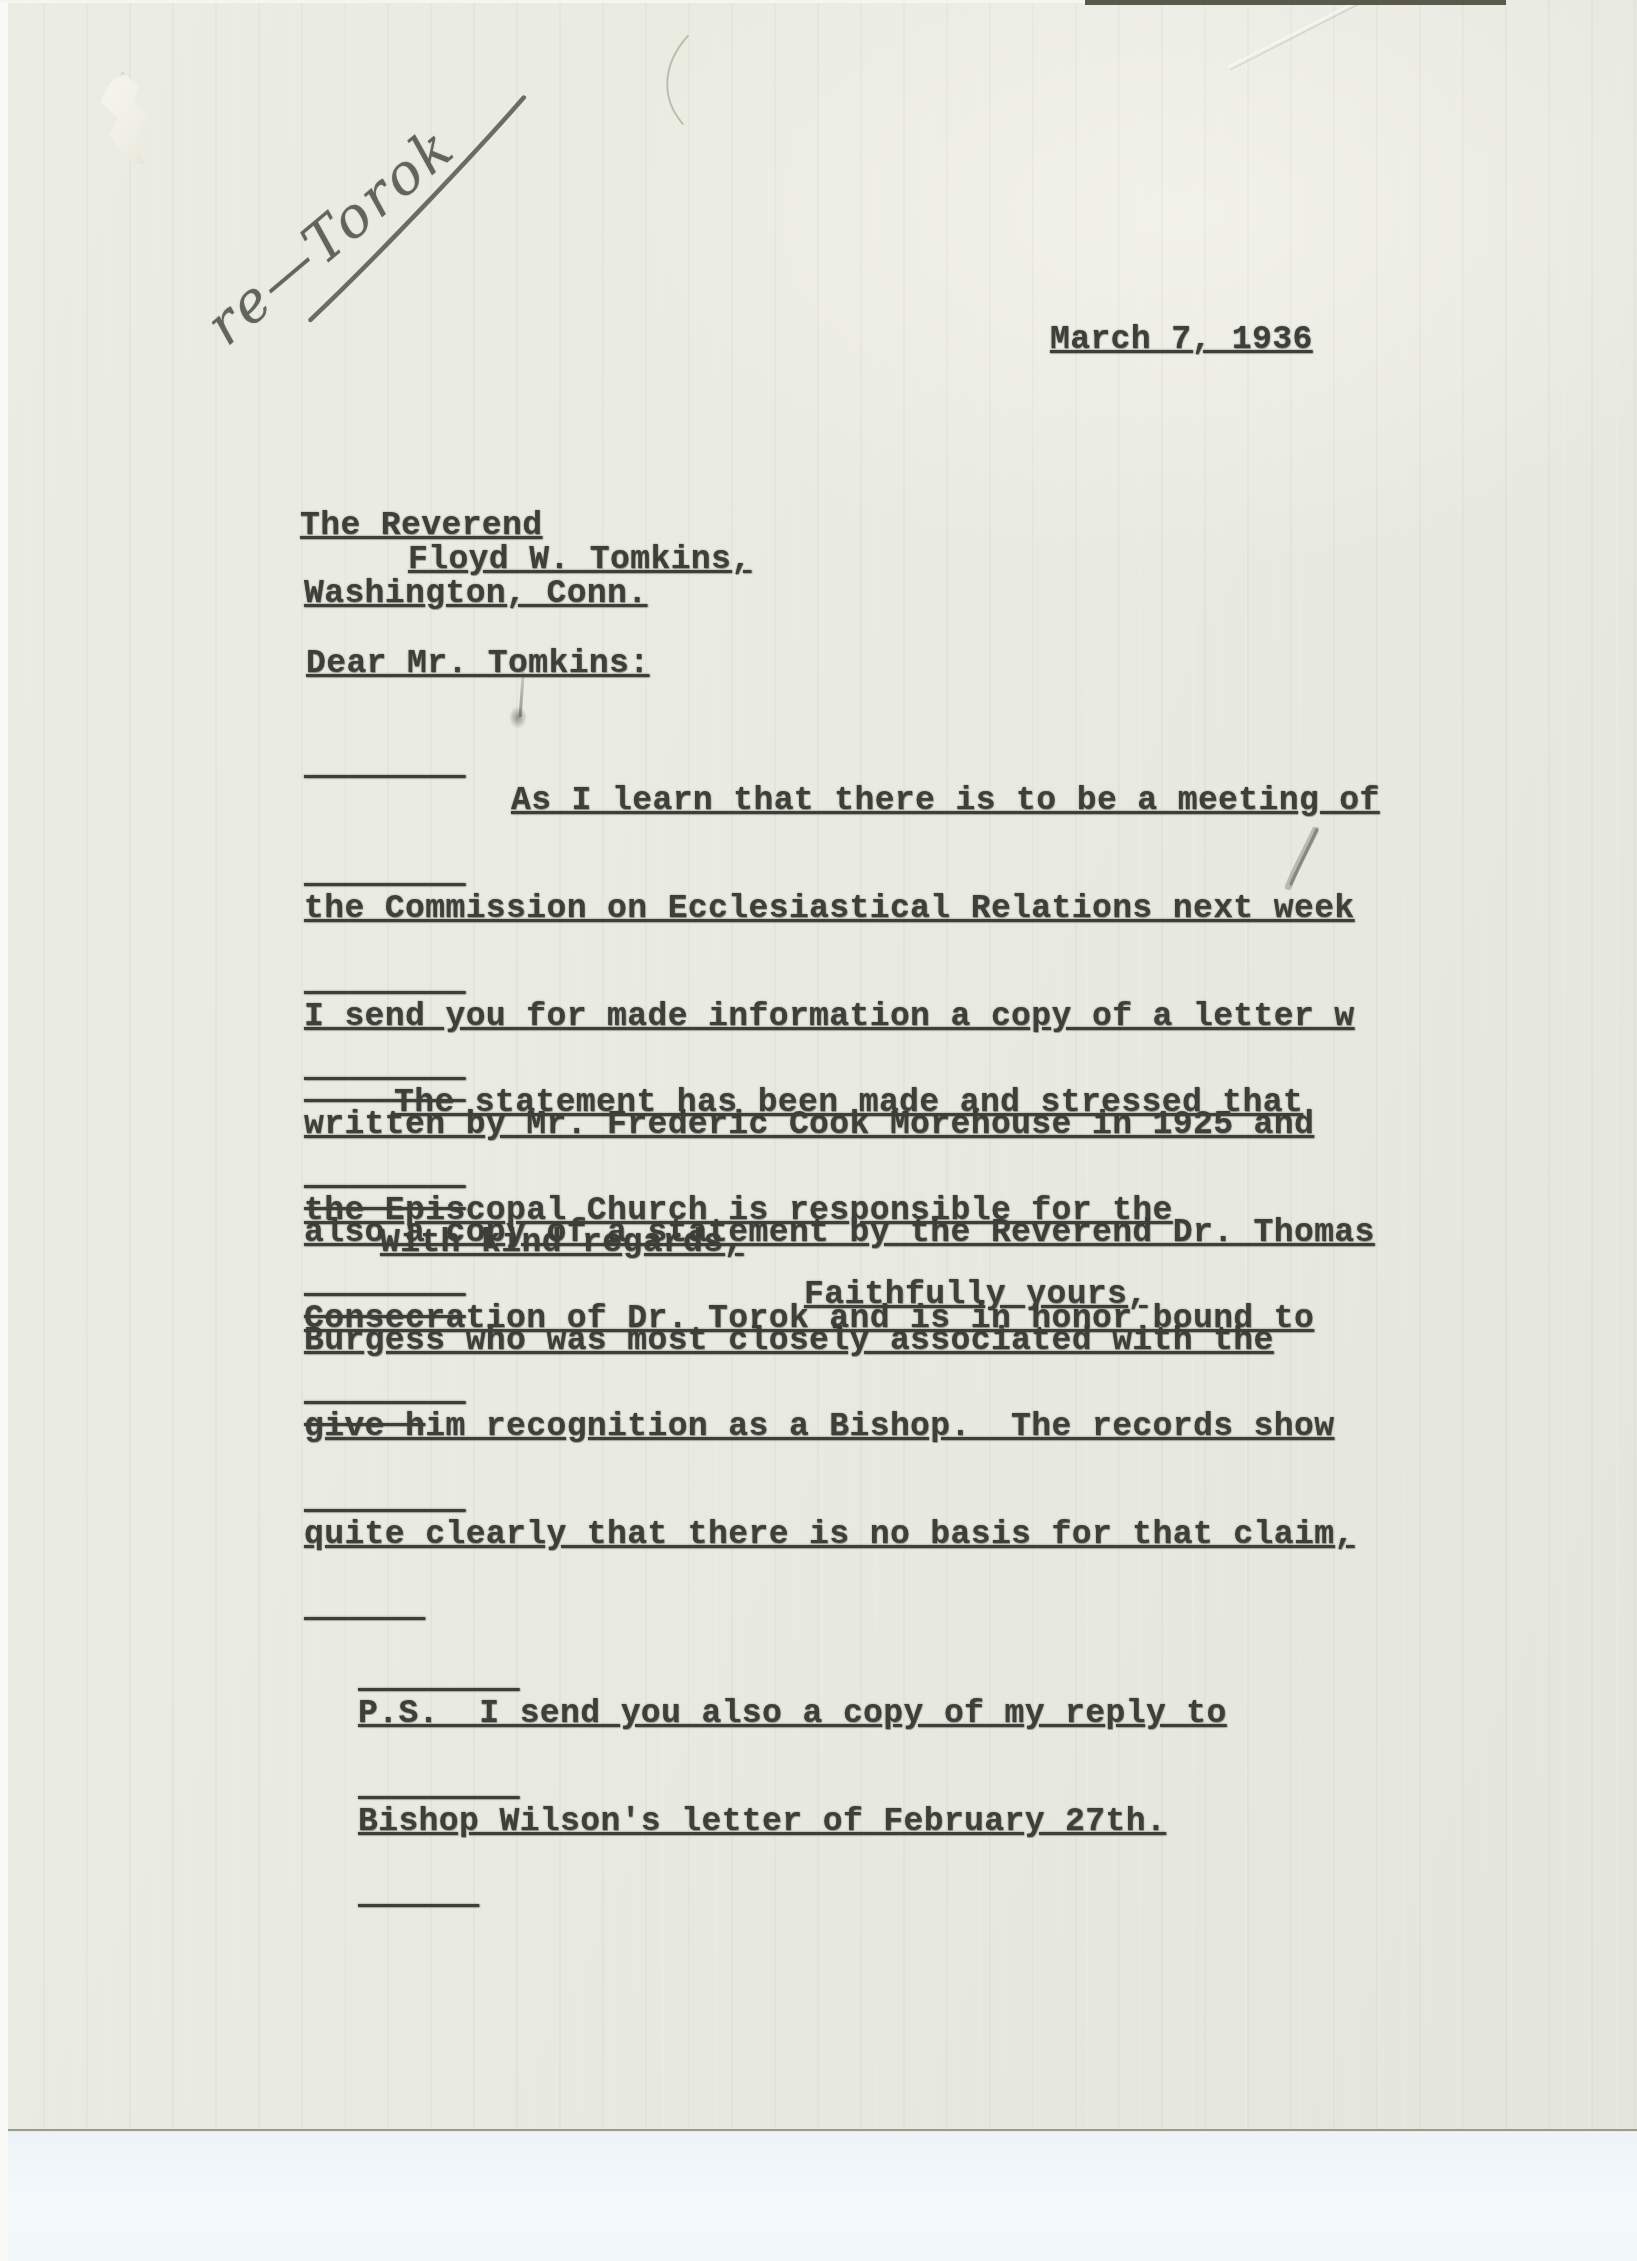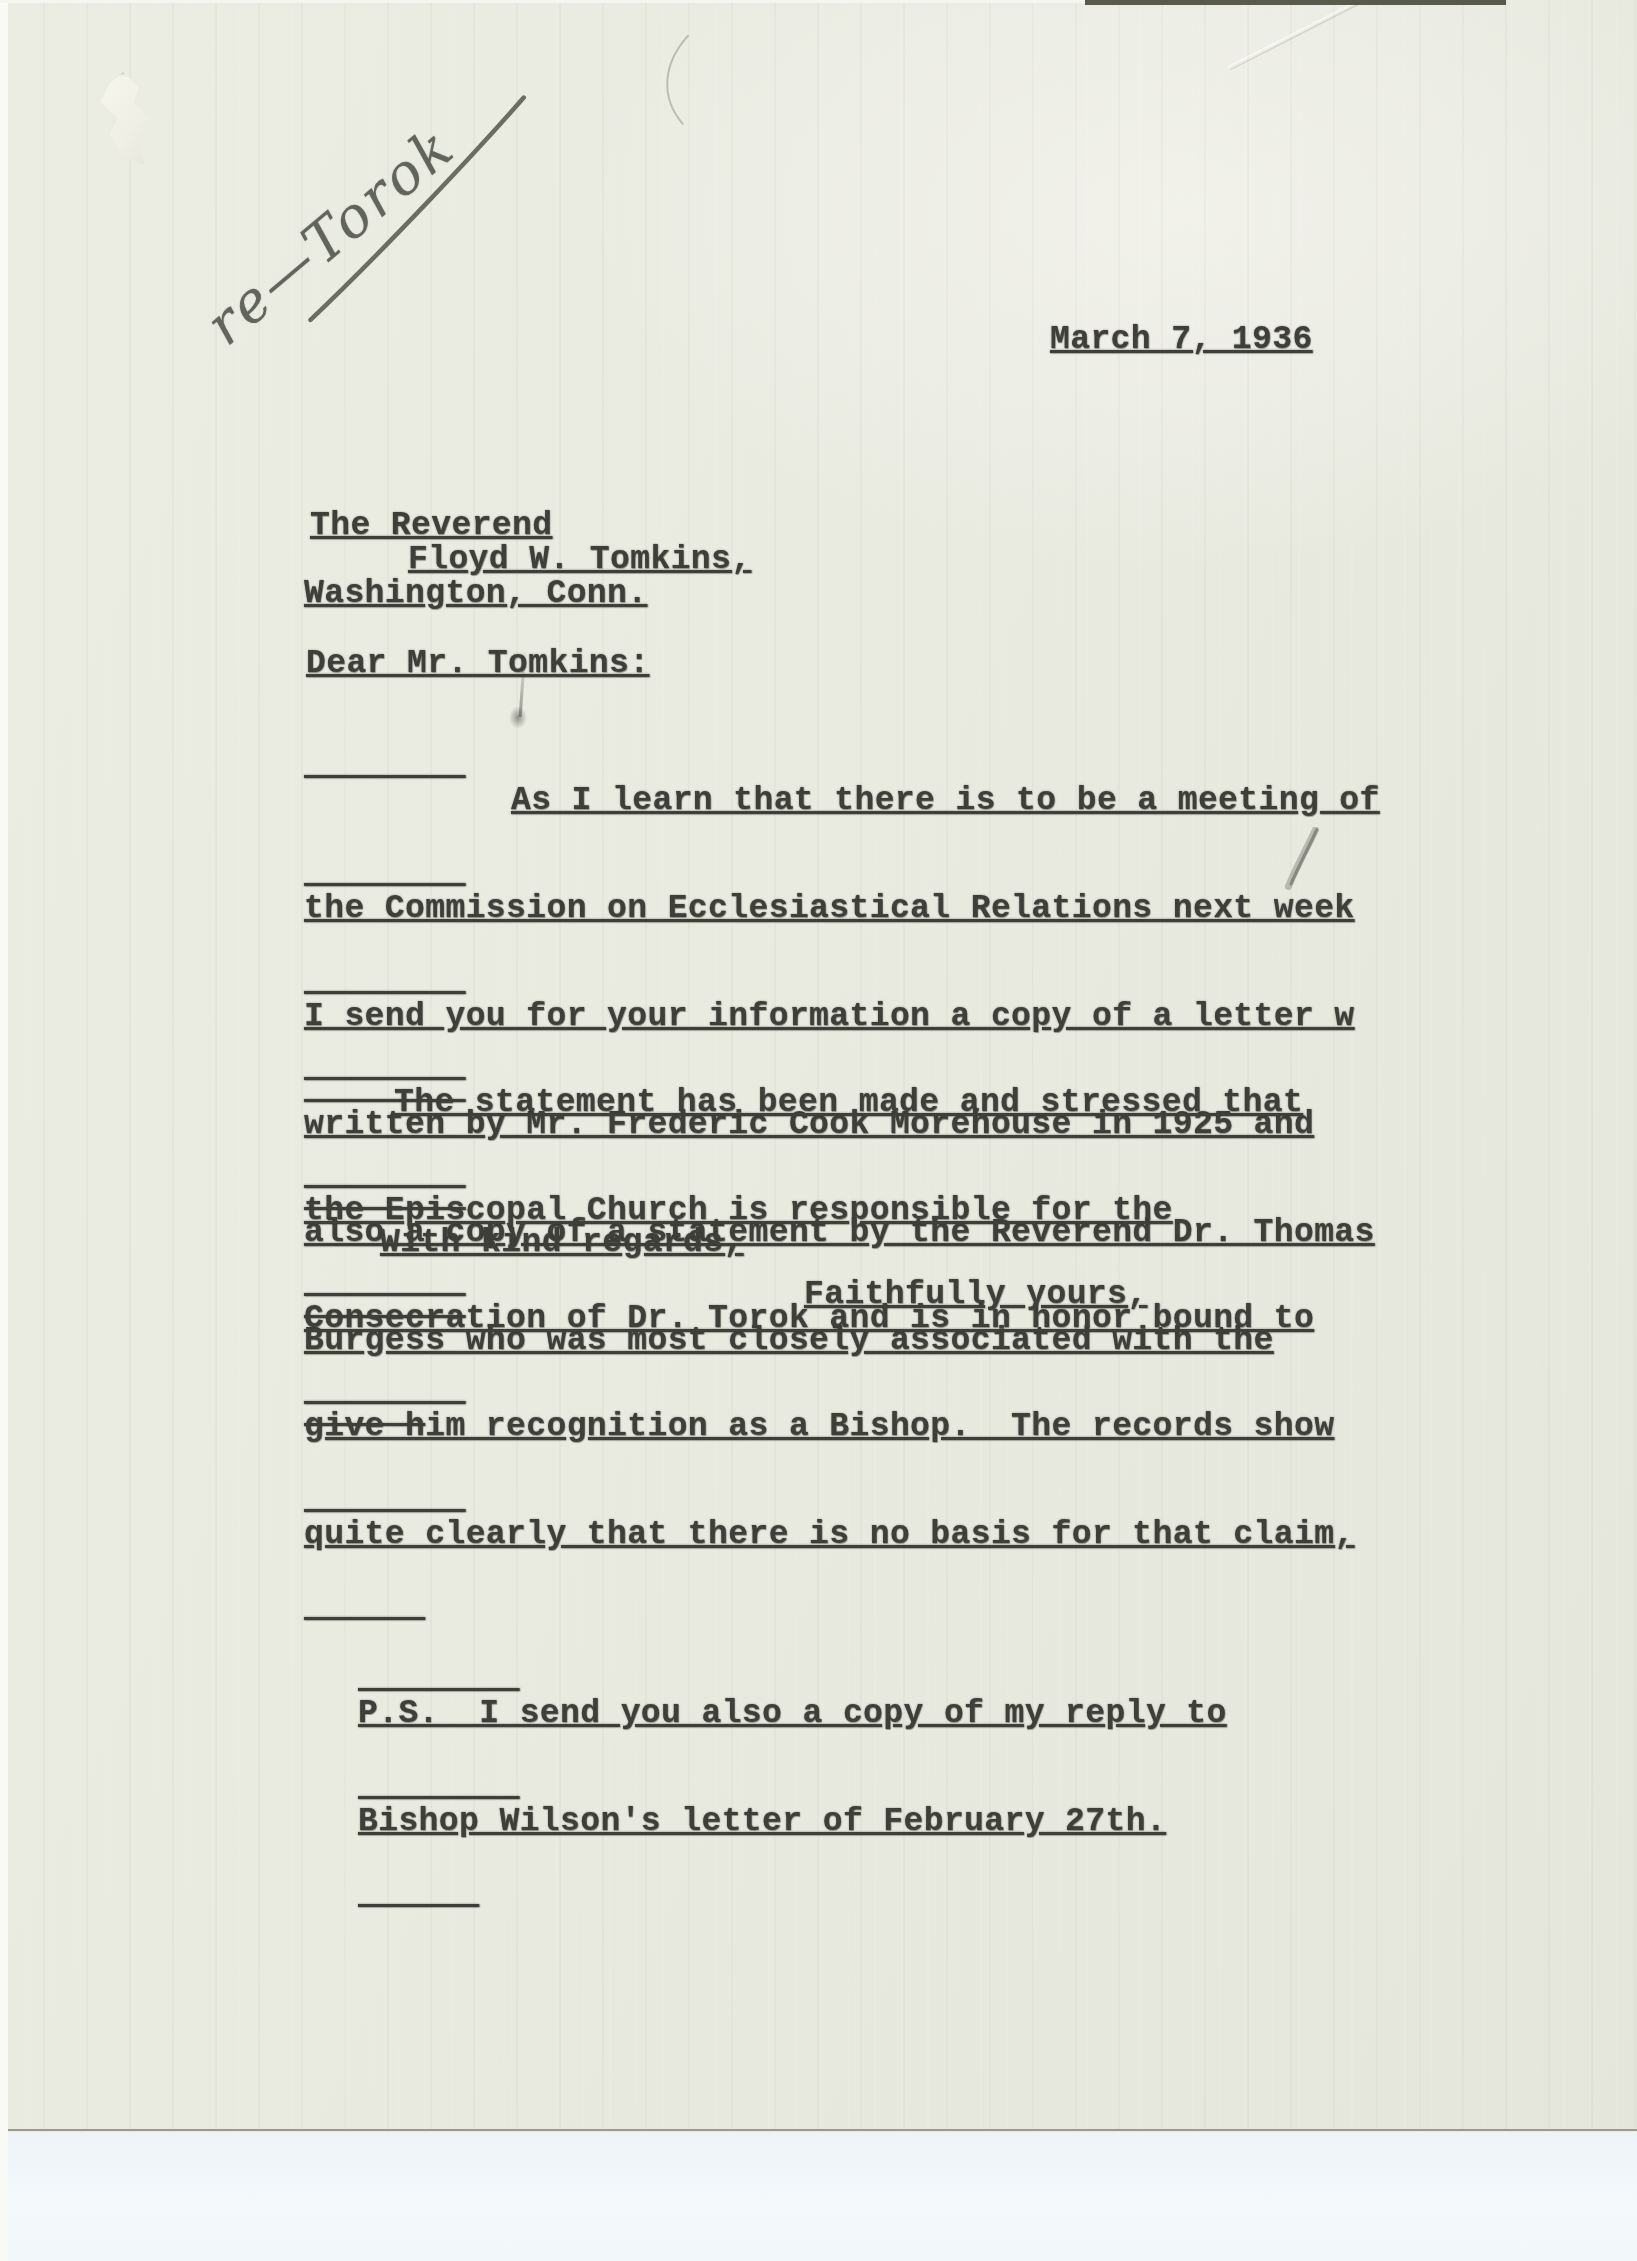--- a/index.html
+++ b/index.html
@@ -68,21 +68,21 @@
     font-weight:700;
     font-size:33px;line-height:36px;
     letter-spacing:0.4px;
     color:#3e3f39;
     text-shadow:0 0 1.9px rgba(55,57,50,.55), 0.6px 0.6px 0.6px rgba(55,57,50,.35);
     white-space:pre;
     text-decoration:underline;
   }
   .para > div{white-space:pre;height:36px;}
   .date{left:1050px;top:322px;}
-  .r1{left:310px;top:508px;}
+  .r1{left:300px;top:508px;}
   .r2{left:408px;top:542px;}
   .r3{left:304px;top:576px;}
   .salutation{left:306px;top:646px;}
   .p1{left:304px;top:711px;}
   .p1 > div:first-child{text-indent:207px;}
   .p2{left:304px;top:1013px;}
   .p2 > div:first-child{text-indent:90px;}
   .regards{left:380px;top:1225px;}
   .closing{left:804px;top:1253px;margin-top:24px;}
   .ps{left:358px;top:1624px;}
@@ -125,21 +125,21 @@
 
       <div class="line r1">The Reverend</div>
       <div class="line r2">Floyd W. Tomkins,</div>
       <div class="line r3">Washington, Conn.</div>
 
       <div class="line salutation">Dear Mr. Tomkins:</div>
 
       <div class="para p1">
         <div>As I learn that there is to be a meeting of</div>
         <div>the Commission on Ecclesiastical Relations next week</div>
-        <div>I send you for your information a copy of a letter w</div>
+        <div>I send you for made information a copy of a letter w</div>
         <div>written by Mr. Frederic Cook Morehouse in 1925 and</div>
         <div>also a copy of a statement by the Reverend Dr. Thomas</div>
         <div>Burgess who was most closely associated with the</div>
       </div>
 
       <div class="para p2">
         <div>The statement has been made and stressed that</div>
         <div>the Episcopal Church is responsible for the</div>
         <div>Consecration of Dr. Torok and is in honor bound to</div>
         <div>give him recognition as a Bishop.  The records show</div>

